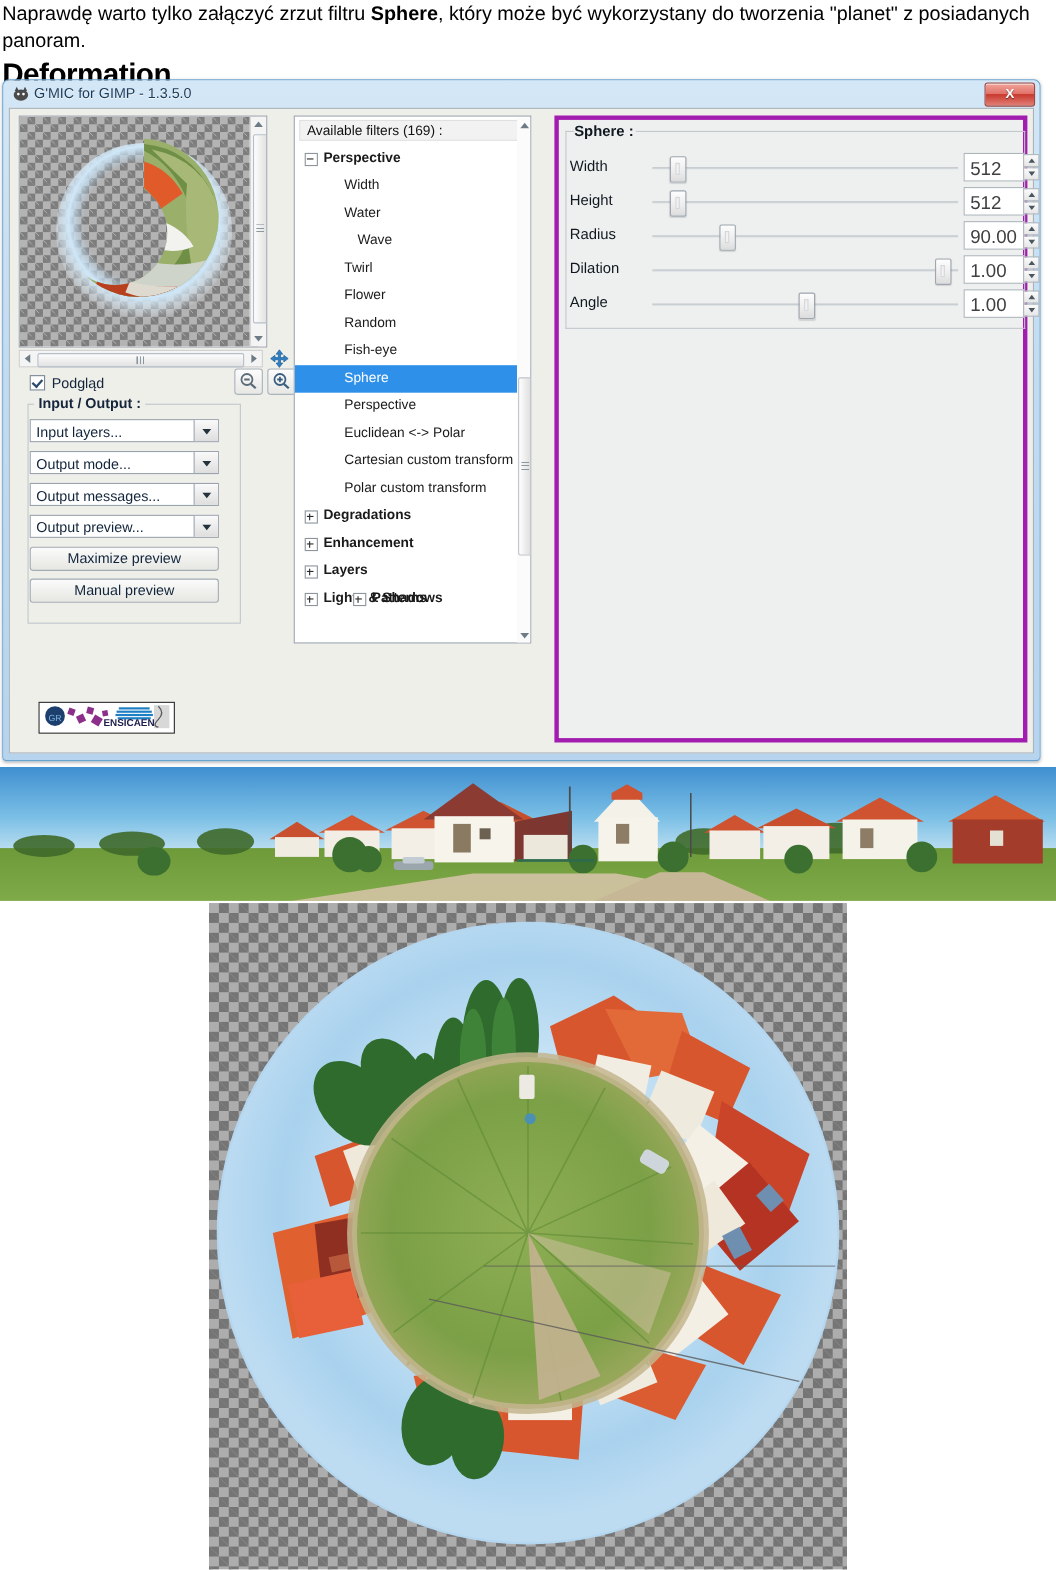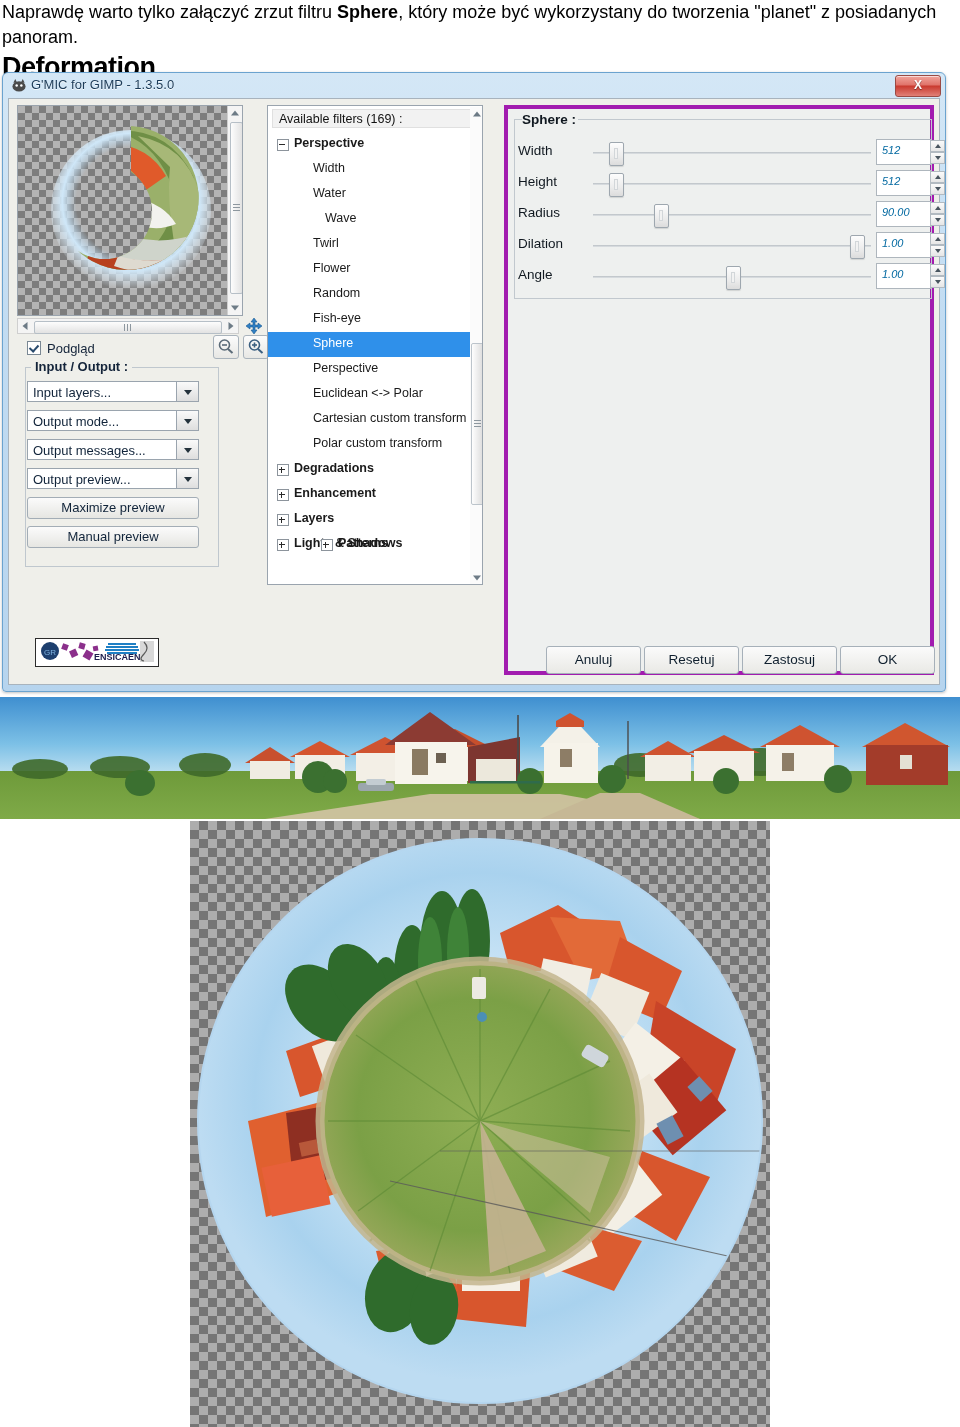--- a/index.html
+++ b/index.html
@@ -144,21 +144,21 @@
   .prow .plabel{position:absolute;left:10px;top:6px;font-size:13.5px;color:#101820;}
   .prow .track{position:absolute;left:85px;top:15px;width:278px;height:2px;
      background:linear-gradient(180deg,#b9bfc4,#dfe3e6);}
   .prow .thumb{position:absolute;top:5px;width:13px;height:22px;border:1px solid #9ea7af;
      border-radius:2px;background:linear-gradient(180deg,#fdfdfd,#ececec 60%,#dcdcdc);
      box-shadow:0 1px 1px rgba(0,0,0,.12);}
   .prow .thumb:after{content:"";position:absolute;left:4px;top:5px;width:4px;height:11px;
      background:#f2f2f2;border:1px solid #d2d6d9;box-sizing:border-box;}
   .prow .spin{position:absolute;left:368px;top:2px;width:55px;height:26px;
      background:#fff;border:1px solid #aeb6bd;box-sizing:border-box;}
-  .prow .spin .val{position:absolute;left:5px;top:4px;font-size:11px;color:#0369a1;font-style:italic;}
+  .prow .spin .val{position:absolute;left:5px;top:4px;font-size:17px;color:#404040;}
   .prow .spin .btns{position:absolute;right:-15px;top:0;width:15px;height:24px;}
   .sp{position:absolute;left:0;width:15px;height:12px;border:1px solid #b2bac1;
      background:linear-gradient(180deg,#fbfbfb,#e6e6e6);box-sizing:border-box;}
   .sp.up{top:0;} .sp.dn{top:12px;}
   .sp i{position:absolute;left:50%;top:50%;width:0;height:0;transform:translate(-50%,-50%);}
   .sp.up i{border-left:3px solid transparent;border-right:3px solid transparent;border-bottom:4px solid #49555f;}
   .sp.dn i{border-left:3px solid transparent;border-right:3px solid transparent;border-top:4px solid #49555f;}
 
   
   #actions{position:absolute;left:0;bottom:8px;width:932px;height:30px;}
@@ -504,34 +504,20 @@
                 </div>
                 <div class="sp dn">
                   <i></i>
                 </div>
               </div>
             </div>
           </div>
         </div>
     </div>
 
-    <div id="actions">
-      <div class="abtn" style="left:537px;">
-        <span>Anuluj</span>
-      </div>
-      <div class="abtn" style="left:635px;">
-        <span>Resetuj</span>
-      </div>
-      <div class="abtn" style="left:733px;">
-        <span>Zastosuj</span>
-      </div>
-      <div class="abtn" style="left:831px;">
-        <span>OK</span>
-      </div>
-    </div>
 
   </div>
 </div>
 
 <div id="panorama">
   <svg width="960" height="122" viewBox="0 0 960 122" preserveAspectRatio="none">
     <defs>
       <linearGradient id="sky" x1="0" y1="0" x2="0" y2="1">
         <stop offset="0%" stop-color="#3f8fd0"></stop>
           <stop offset="60%" stop-color="#7cc0e6"></stop>

